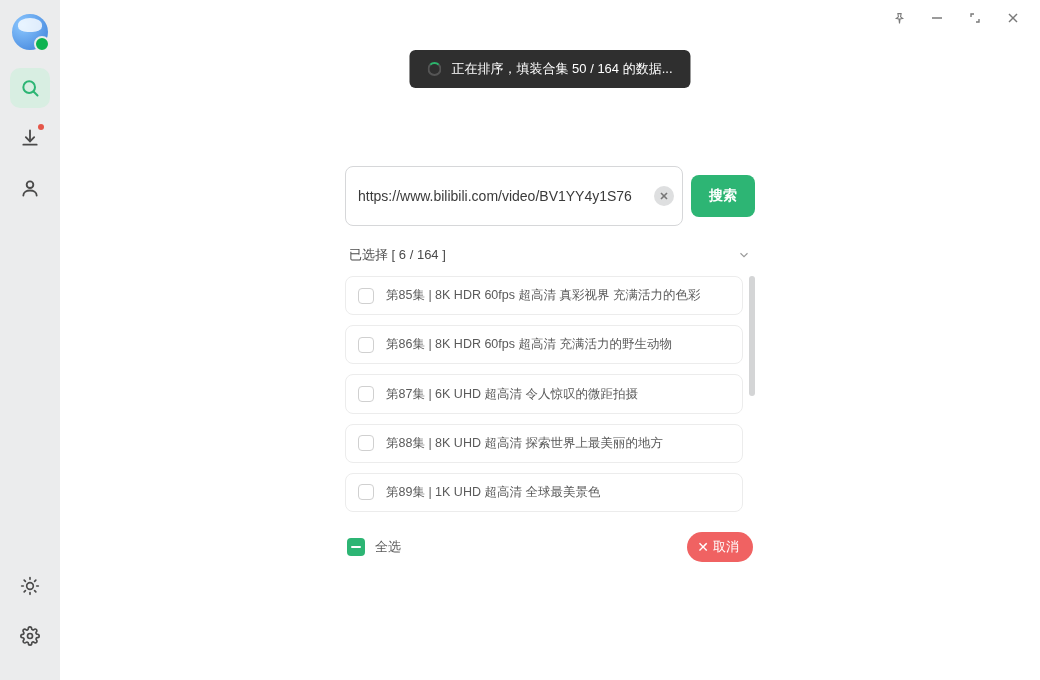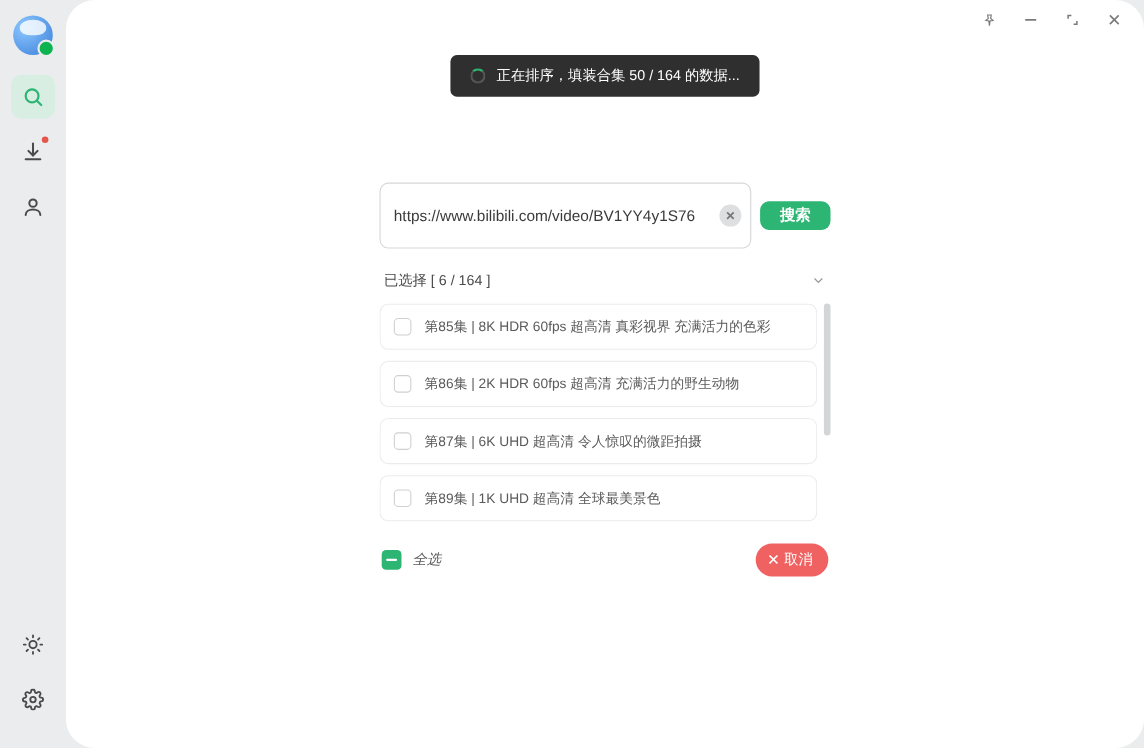--- a/index.html
+++ b/index.html
@@ -11,54 +11,54 @@
   .avatar { width: 36px; height: 36px; border-radius: 50%; position: relative; background: radial-gradient(circle at 30% 30%, #8cc8ff, #3a7dd8); margin-bottom: 18px; }
   .avatar .hair { position: absolute; width: 24px; height: 14px; background: #fff; border-radius: 50% 50% 40% 40%; top: 4px; left: 6px; opacity: .8; }
   .avatar .badge { position: absolute; right: -2px; bottom: -2px; width: 16px; height: 16px; border-radius: 50%; background: #0db350; border: 2px solid #ebeced; }
 
   .side-btn { width: 40px; height: 40px; border-radius: 10px; display: flex; align-items: center; justify-content: center; margin-bottom: 10px; cursor: pointer; position: relative; }
   .side-btn.active { background: #d8eee2; }
   .spacer { flex: 1; }
   .dot-indicator { position: absolute; top: 6px; right: 6px; width: 6px; height: 6px; border-radius: 50%; background: #e45649; }
 
   
-  .main { flex: 1; background: #fff; display: flex; flex-direction: column; position: relative; border-top-left-radius: 0px; border-radius: 26px; }
+  .main { flex: 1; background: #fff; display: flex; flex-direction: column; position: relative; border-top-left-radius: 0px; }
 
   .titlebar { height: 36px; display: flex; align-items: center; justify-content: flex-end; padding-right: 10px; gap: 4px; }
   .win-btn { width: 34px; height: 28px; display: flex; align-items: center; justify-content: center; color: #7a7a7a; cursor: pointer; border-radius: 4px; }
 
   
   .toast { position: absolute; top: 50px; left: 50%; transform: translateX(-50%); background: #2f2f2f; color: #fff; border-radius: 6px; padding: 10px 18px; font-size: 13px; display: flex; align-items: center; gap: 10px; z-index: 10; }
   .toast .spinner { width: 14px; height: 14px; border-radius: 50%; border: 2px solid #555; border-top-color: #2db56d; }
 
   
   .content { width: 410px; margin: 130px auto 0 auto; display: flex; flex-direction: column; }
 
   .search-row { display: flex; gap: 8px; align-items: center; margin-bottom: 20px; }
   .search-box { flex: 1; height: 60px; border: 1px solid #d6d7d9; border-radius: 8px; display: flex; align-items: center; padding: 0 8px 0 12px; background: #fff; }
   .search-box input { flex: 1; border: none; outline: none; font-size: 14px; color: #3a3a3a; background: transparent; }
   .clear-btn { width: 20px; height: 20px; border-radius: 50%; background: #dedfe0; display: flex; align-items: center; justify-content: center; color: #777; font-size: 11px; cursor: pointer; }
-  .search-btn { height: 26px; padding: 0 18px; background: #2db574; color: #fff; border: none; border-radius: 8px; font-size: 14px; font-weight: 600; cursor: pointer; }
+  .search-btn { height: 42px; padding: 0 18px; background: #2db574; color: #fff; border: none; border-radius: 8px; font-size: 14px; font-weight: 600; cursor: pointer; }
 
   .selected-row { display: flex; justify-content: space-between; align-items: center; font-size: 13px; color: #4a4a4a; margin-bottom: 12px; padding: 0 4px; }
   .chevron { color: #999; cursor: pointer; }
 
   .list-wrap { display: flex; gap: 6px; justify-content: flex-end; }
   .list { flex: 1; display: flex; flex-direction: column; gap: 10px; max-height: 236px; overflow: hidden; }
   .item { border: 1px solid #ececec; border-radius: 8px; height: 42px; display: flex; align-items: center; padding: 0 12px; gap: 12px; cursor: pointer; }
   .item .cb { width: 16px; height: 16px; border: 1.5px solid #d0d0d0; border-radius: 4px; flex-shrink: 0; }
   .item .label { font-size: 12.5px; color: #5a5a5a; white-space: nowrap; overflow: hidden; text-overflow: ellipsis; }
   .scrollbar { width: 6px; background: transparent; position: relative; }
   .scrollbar .thumb { position: absolute; top: 0; left: 0; width: 6px; height: 120px; background: #d4d5d6; border-radius: 3px; }
 
   .footer-row { display: flex; justify-content: space-between; align-items: center; margin-top: 20px; padding: 0 2px; }
   .select-all { display: flex; align-items: center; gap: 10px; cursor: pointer; }
   .select-all .cb { width: 18px; height: 18px; border-radius: 4px; background: #2db574; position: relative; }
   .select-all .cb::after { content: ""; position: absolute; left: 4px; top: 8px; width: 10px; height: 2px; background: #fff; border-radius: 1px; }
-  .select-all span { font-size: 13px; color: #5a5a5a; font-style: italic; }
+  .select-all span { font-size: 13px; color: #5a5a5a; }
   .cancel-btn { background: #f06262; color: #fff; border: none; border-radius: 16px; height: 30px; padding: 0 14px 0 10px; font-size: 13px; display: flex; align-items: center; gap: 4px; cursor: pointer; }
   .cancel-btn .x { font-size: 14px; line-height: 1; }
 
   svg { display: block; }
 </style>
 </head>
 <body>
 
 <div class="sidebar">
   <div class="avatar">
@@ -166,25 +166,29 @@
     </div>
 
     <div class="list-wrap">
       <div class="list">
         <div class="item">
           <div class="cb"></div>
           <div class="label">第85集 | 8K HDR 60fps 超高清 真彩视界 充满活力的色彩</div>
         </div>
         <div class="item">
           <div class="cb"></div>
-          <div class="label">第86集 | 2K HDR 60fps 超高清 充满活力的野生动物</div>
+          <div class="label">第86集 | 8K HDR 60fps 超高清 充满活力的野生动物</div>
         </div>
         <div class="item">
           <div class="cb"></div>
           <div class="label">第87集 | 6K UHD 超高清 令人惊叹的微距拍摄</div>
+        </div>
+        <div class="item">
+          <div class="cb"></div>
+          <div class="label">第88集 | 8K UHD 超高清 探索世界上最美丽的地方</div>
         </div>
         <div class="item">
           <div class="cb"></div>
           <div class="label">第89集 | 1K UHD 超高清 全球最美景色</div>
         </div>
       </div>
       <div class="scrollbar">
         <div class="thumb"></div>
       </div>
     </div>

